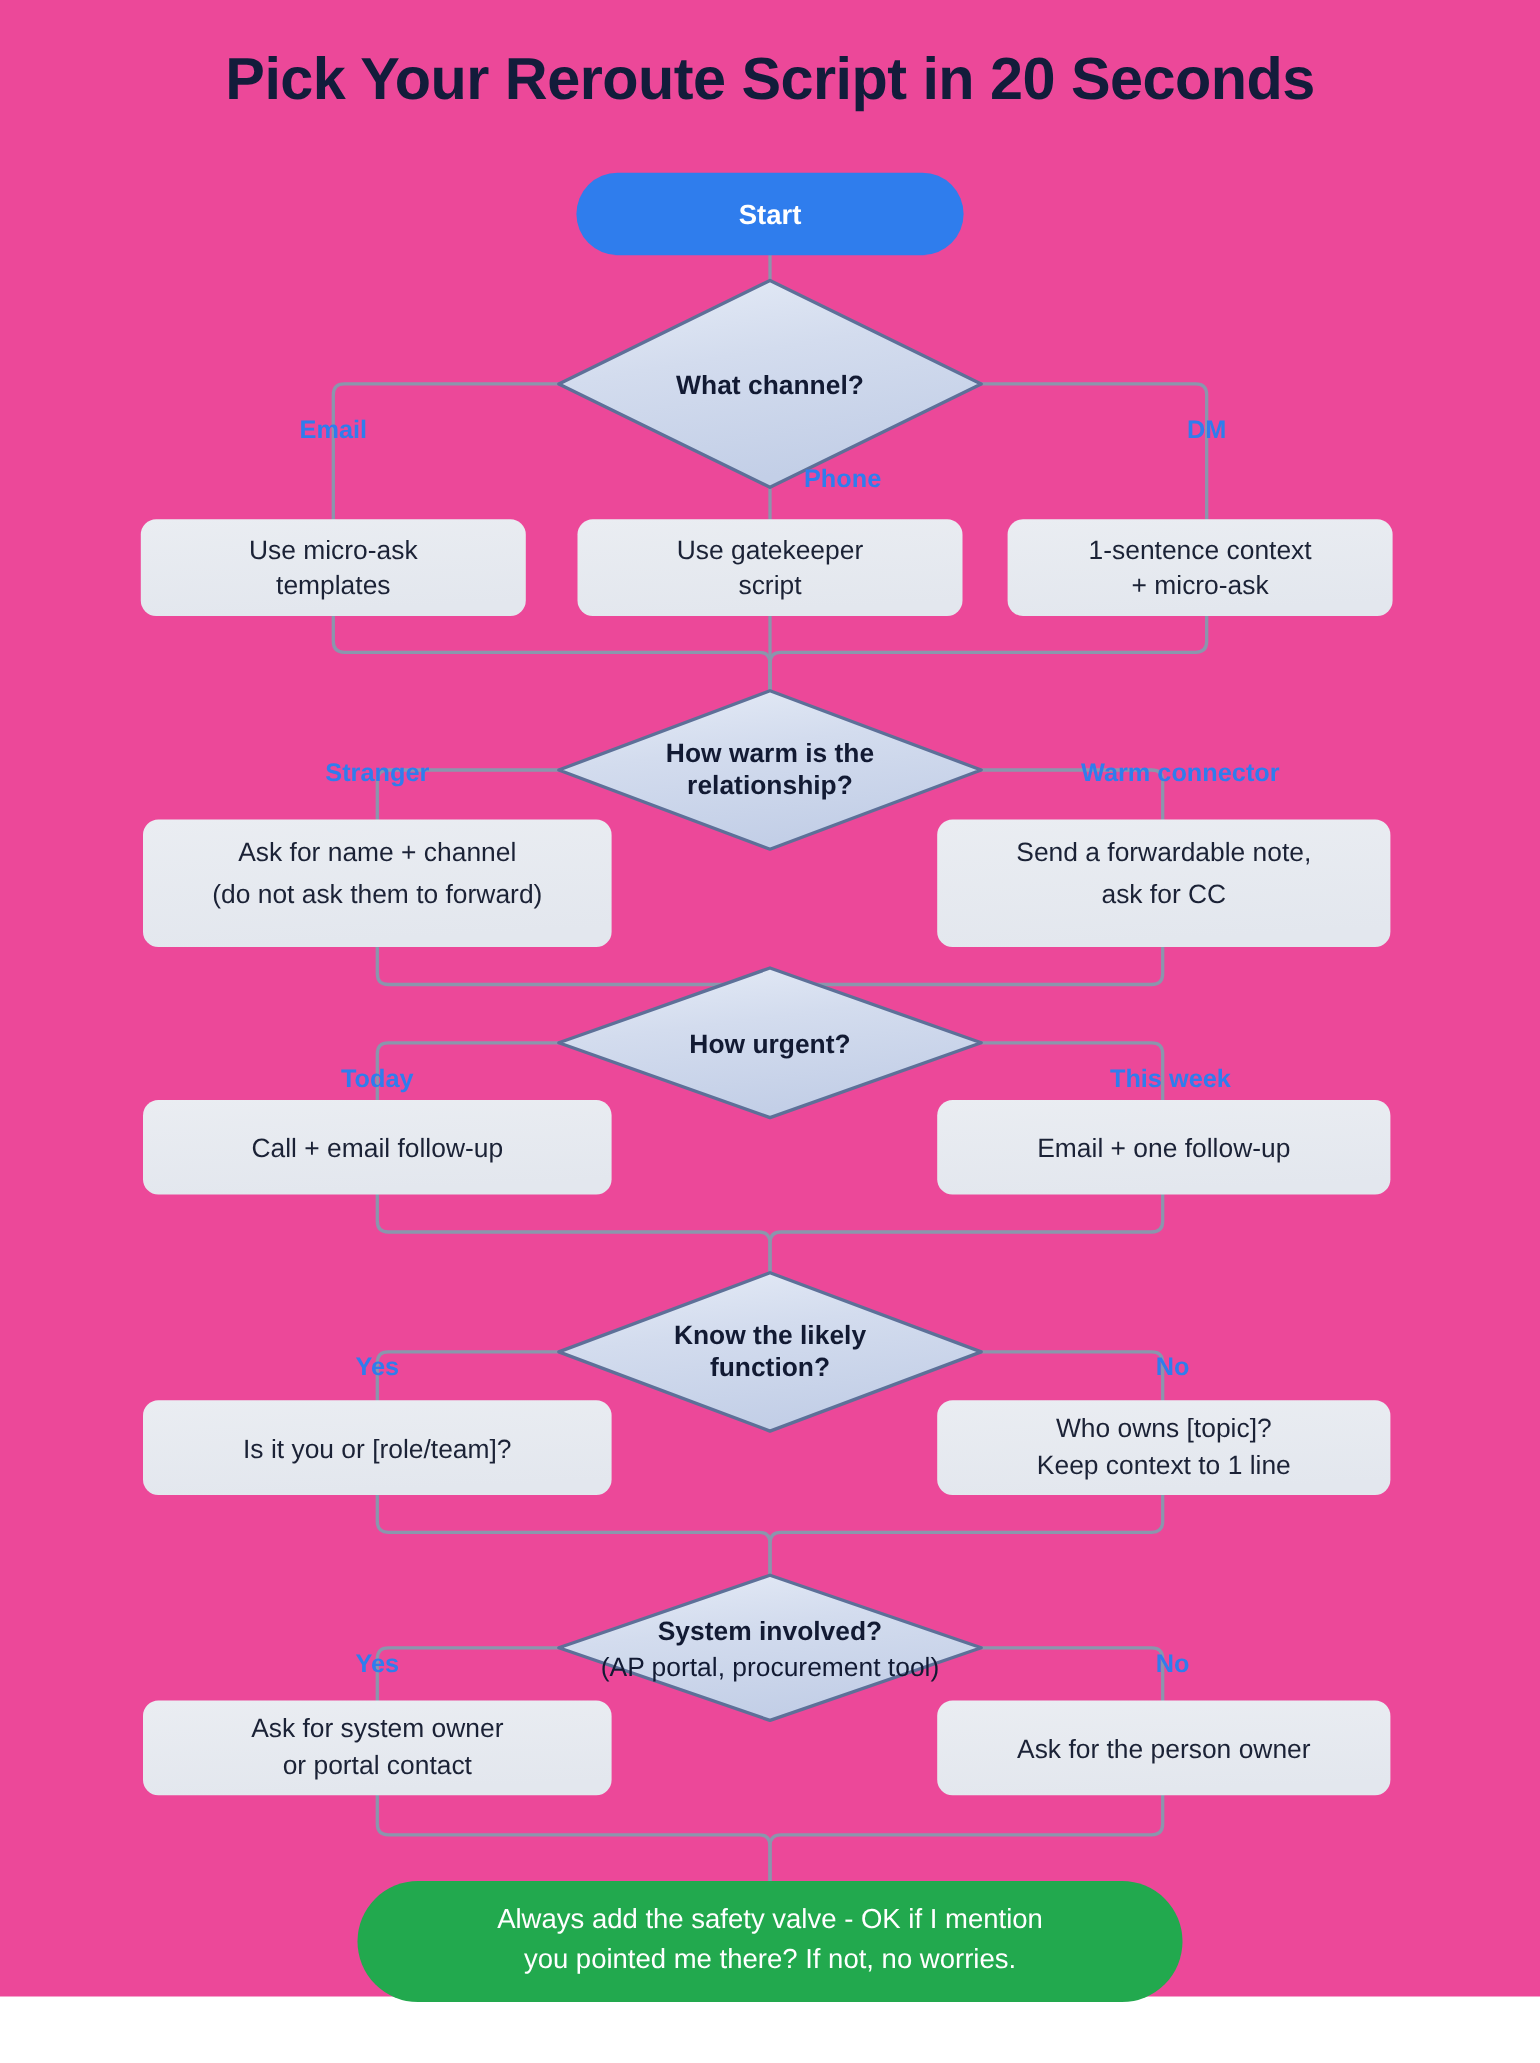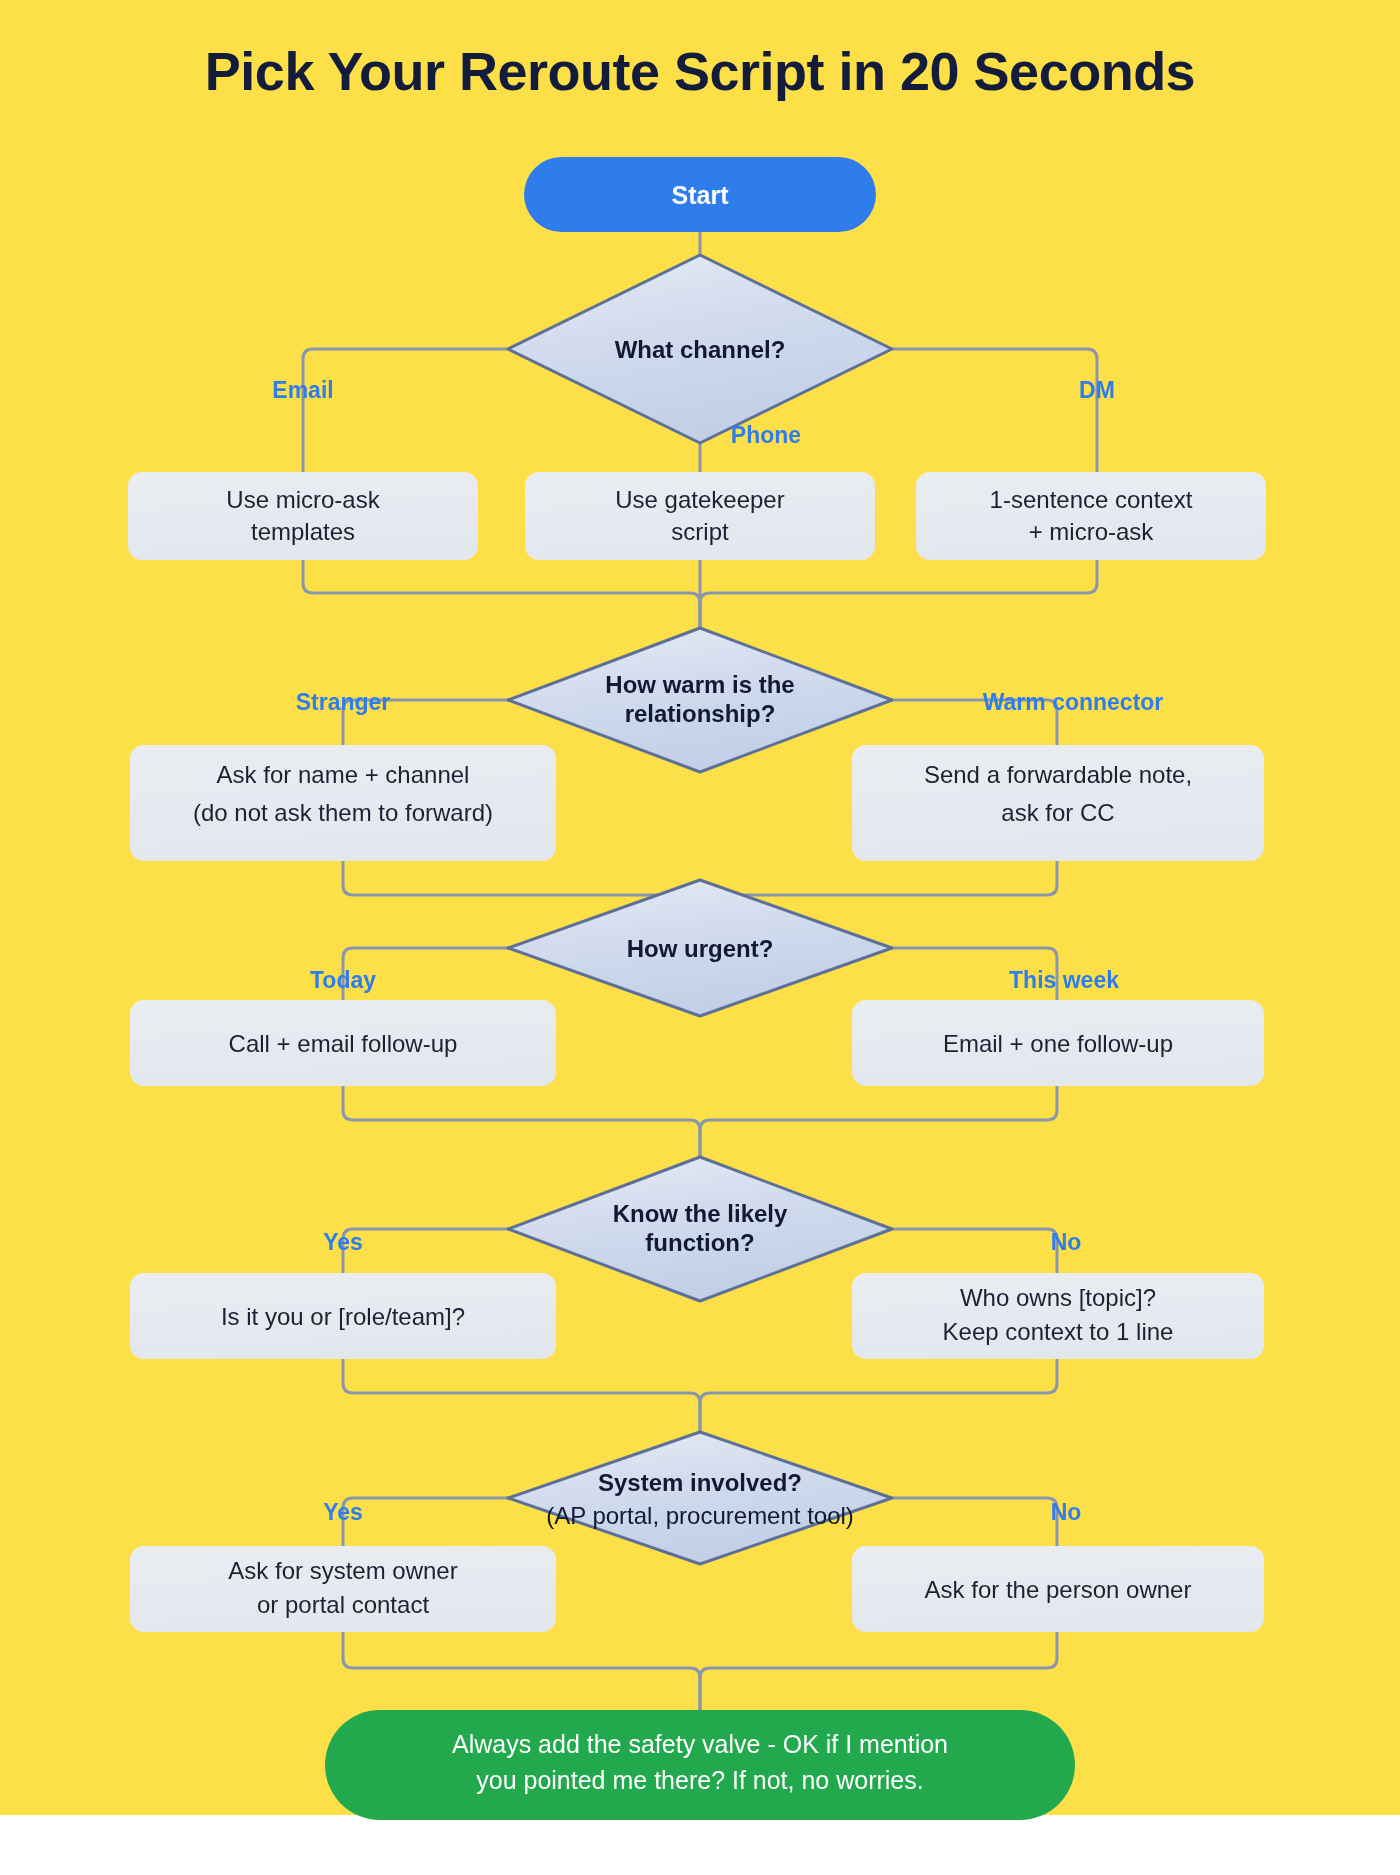--- a/index.html
+++ b/index.html
@@ -10,21 +10,21 @@
   body {
     width: 1400px;
     height: 1875px;
     font-family: "Liberation Sans", sans-serif;
     overflow: hidden;
   }
   #page {
     position: relative;
     width: 1400px;
     height: 1815px;
-    background: #fde047;
+    background: #ec4899;
   }
   #flow {
     position: absolute;
     inset: 0;
     width: 1400px;
     height: 1875px;
     display: block;
   }
   .ttl {
     font-family: "Liberation Sans", sans-serif;

